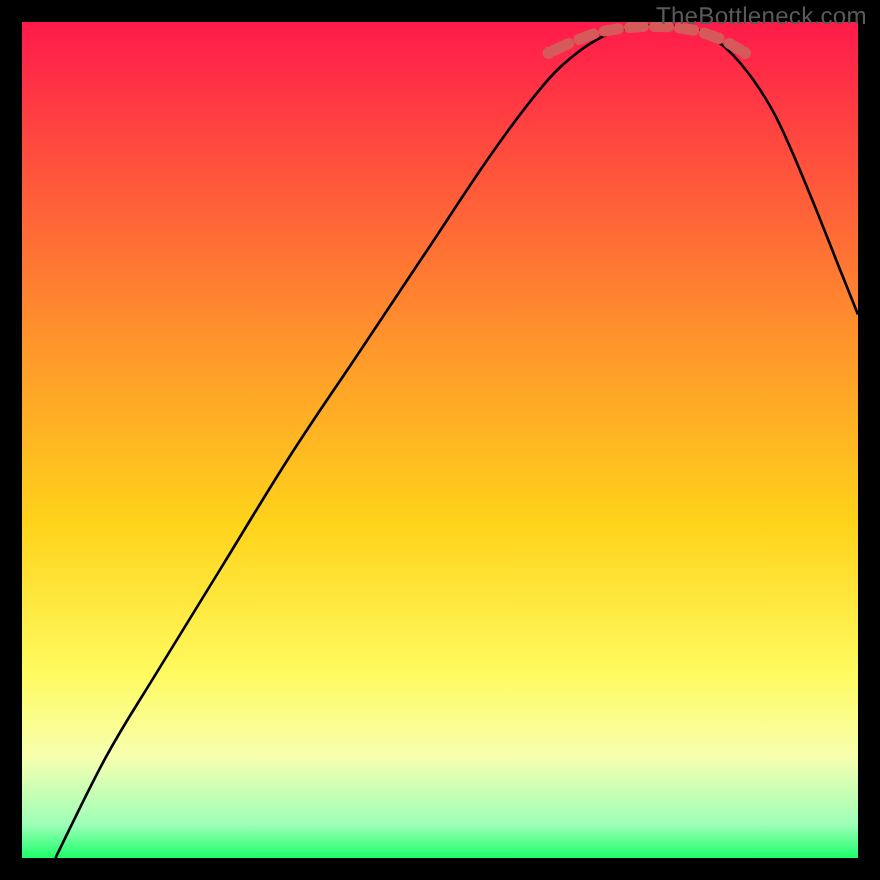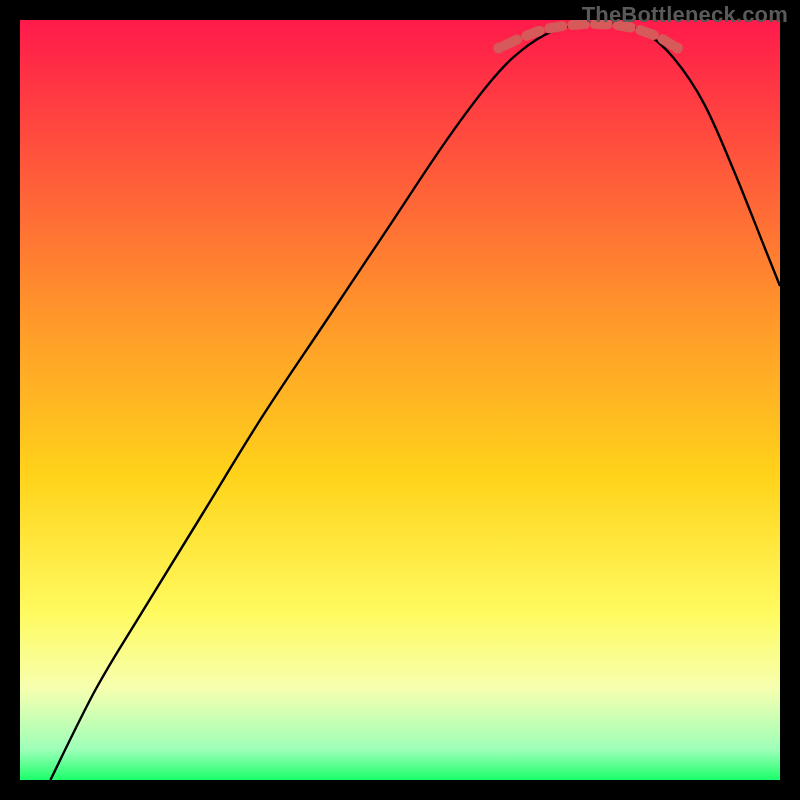--- a/index.html
+++ b/index.html
@@ -25,21 +25,21 @@
     top: 0;
     width: 760px;
     height: 760px;
   }
   .watermark {
     position: absolute;
     top: 2px;
     right: 12px;
     color: #5a5a5a;
     font-size: 22px;
-    font-weight: 700;
+    font-weight: 400;
     letter-spacing: 0.2px;
     z-index: 10;
   }
   svg {
     display: block;
   }
 </style>
 </head>
 <body>
 

